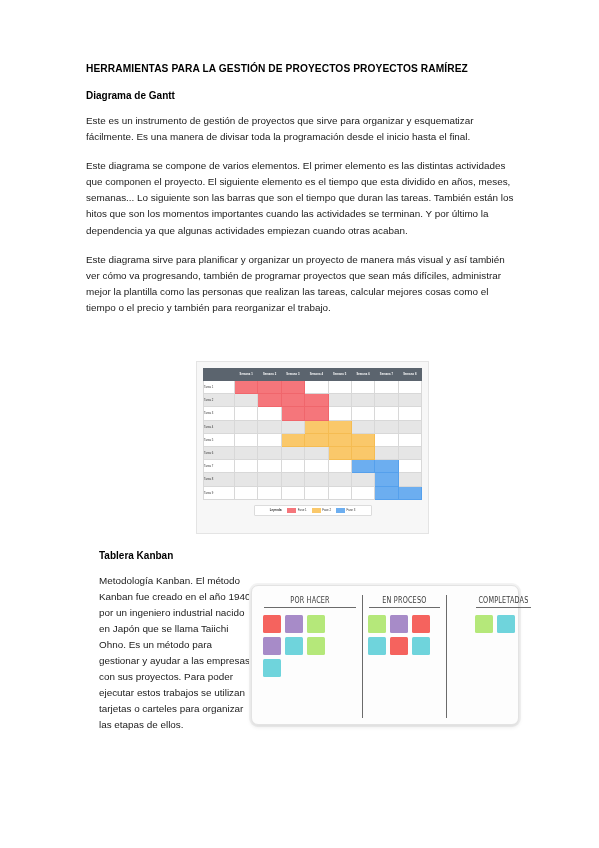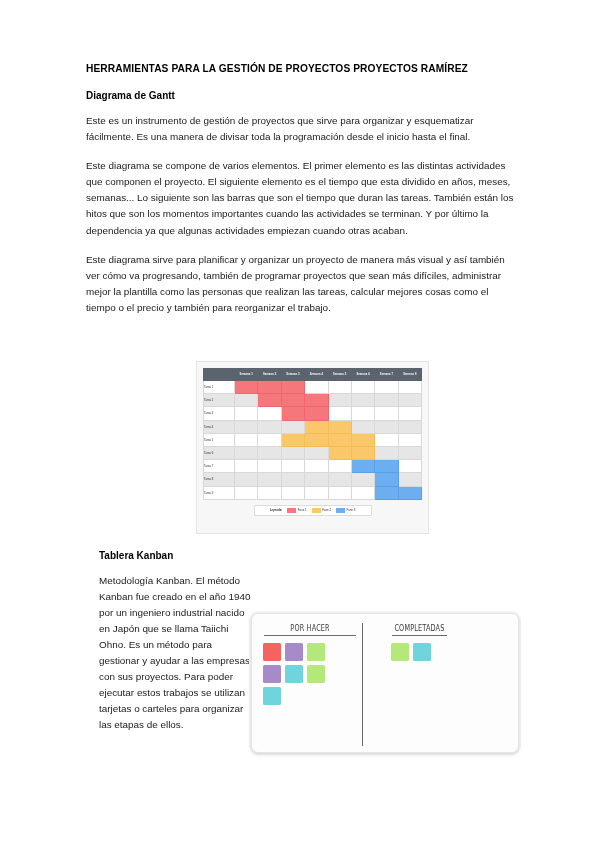--- a/index.html
+++ b/index.html
@@ -130,21 +130,21 @@
   }
   .legend-label {
     font-size: 2.9px;
     color: #333;
   }
 
   
   .kanban-figure {
     position: absolute;
     left: 244px;
-    top: 606px;
+    top: 578px;
     width: 282px;
     height: 154px;
   }
   .kanban-board {
     position: absolute;
     left: 7px;
     top: 7px;
     right: 7px;
     bottom: 7px;
     background: #fdfdfd;
@@ -356,20 +356,32 @@
         <div class="kb-cards" id="kb-cards-0">
             <div class="kb-card" style="background: rgb(245, 99, 94);"></div>
             <div class="kb-card" style="background: rgb(167, 139, 200);"></div>
             <div class="kb-card" style="background: rgb(181, 232, 122);"></div>
             <div class="kb-card" style="background: rgb(167, 139, 200);"></div>
             <div class="kb-card" style="background: rgb(111, 212, 220);"></div>
             <div class="kb-card" style="background: rgb(181, 232, 122);"></div>
             <div class="kb-card" style="background: rgb(111, 212, 220);"></div>
           </div>
       </div>
+      <div class="kb-col c2">
+        <div class="kb-head">EN PROCESO</div>
+        <div class="kb-rule"></div>
+        <div class="kb-cards" id="kb-cards-1">
+            <div class="kb-card" style="background: rgb(181, 232, 122);"></div>
+            <div class="kb-card" style="background: rgb(167, 139, 200);"></div>
+            <div class="kb-card" style="background: rgb(245, 99, 94);"></div>
+            <div class="kb-card" style="background: rgb(111, 212, 220);"></div>
+            <div class="kb-card" style="background: rgb(245, 99, 94);"></div>
+            <div class="kb-card" style="background: rgb(111, 212, 220);"></div>
+          </div>
+      </div>
       <div class="kb-col c3">
         <div class="kb-head">COMPLETADAS</div>
         <div class="kb-rule"></div>
         <div class="kb-cards" id="kb-cards-2">
             <div class="kb-card" style="background: rgb(181, 232, 122);"></div>
             <div class="kb-card" style="background: rgb(111, 212, 220);"></div>
           </div>
       </div>
     </div>
   </div>

